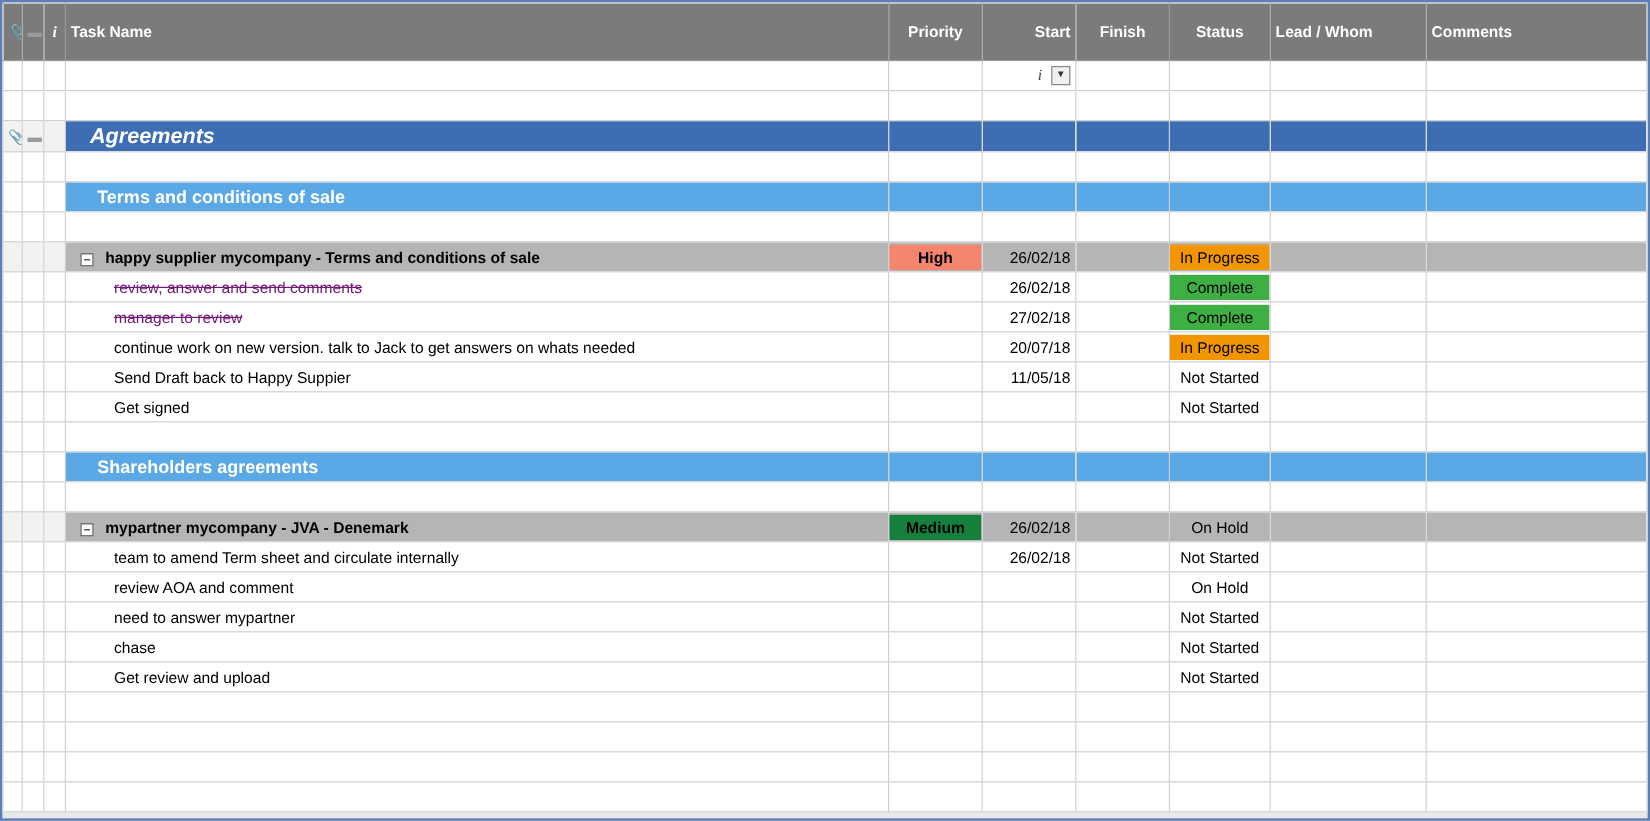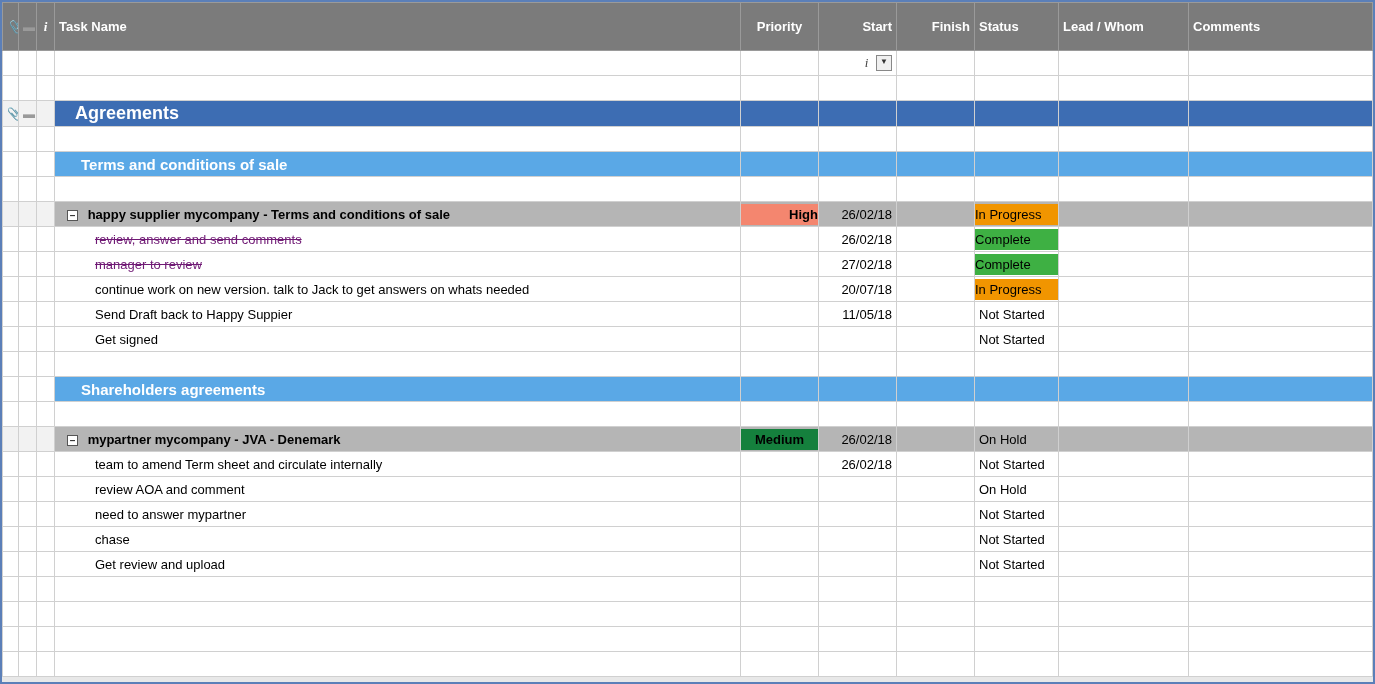--- a/index.html
+++ b/index.html
@@ -31,22 +31,22 @@
     white-space: nowrap;
     padding: 2px 4px;
   }
   
   .c-attach { width: 16px; text-align:center;}
   .c-note   { width: 18px; text-align:center;}
   .c-info   { width: 18px; text-align:center;}
   .c-task   { width: 686px; }
   .c-prio   { width: 78px; text-align:center;}
   .c-start  { width: 78px; text-align:right;}
-  .c-finish { width: 78px; text-align:right;}
-  .c-status { width: 84px; text-align:left;}
+  .c-finish { width: 78px; text-align:center;}
+  .c-status { width: 84px; text-align:center;}
   .c-lead   { width: 130px;}
   .c-comm   { width: auto;}
   
   .header .cell {
     background: #7b7b7b;
     color: #fff;
     font-weight: bold;
     height: 48px;
     border: 1px solid #9a9a9a;
     vertical-align: middle;
@@ -83,20 +83,21 @@
     font-size:8px;
     color:#333;
   }
   
   .sect-main .c-task {
     background:#3d6db3;
     color:#fff;
     font-weight:bold;
     font-size:18px;
     padding-left:20px;
+    font-style:italic;
   }
   .sect-main .c-prio, .sect-main .c-start, .sect-main .c-finish,
   .sect-main .c-status, .sect-main .c-lead, .sect-main .c-comm {
     background:#3d6db3;
   }
   .sect-main .c-attach, .sect-main .c-note, .sect-main .c-info {
     background:#f2f2f2;
   }
   
   .sect-sub .c-task {
@@ -128,21 +129,21 @@
     background:#fff;
     text-align:center;
     line-height:9px;
     font-size:10px;
     color:#333;
     margin-right:6px;
     cursor:pointer;
   }
   
   .task .c-task { padding-left:40px; }
-  .prio-high   { background:#f4866f; color:#000; font-weight:bold; display:block; margin:-2px -4px; padding:3px 0;text-align:right;}
+  .prio-high   { background:#f4866f; color:#000; font-weight:bold; display:block; margin:-2px -4px; padding:3px 0;}
   .prio-med    { background:#15803d; color:#000; font-weight:bold; display:block; margin:-2px -4px; padding:3px 0;}
   .st-inprog   { background:#f19500; color:#000; display:block; margin:-2px -4px; padding:3px 0;}
   .st-complete { background:#3eb043; color:#000; display:block; margin:-2px -4px; padding:3px 0;}
   .strike { text-decoration: line-through; color:#701a75;text-align:right;}
   
   .ico {
     color:#9a9a9a; font-size:12px;
   }
 </style>
 </head>

